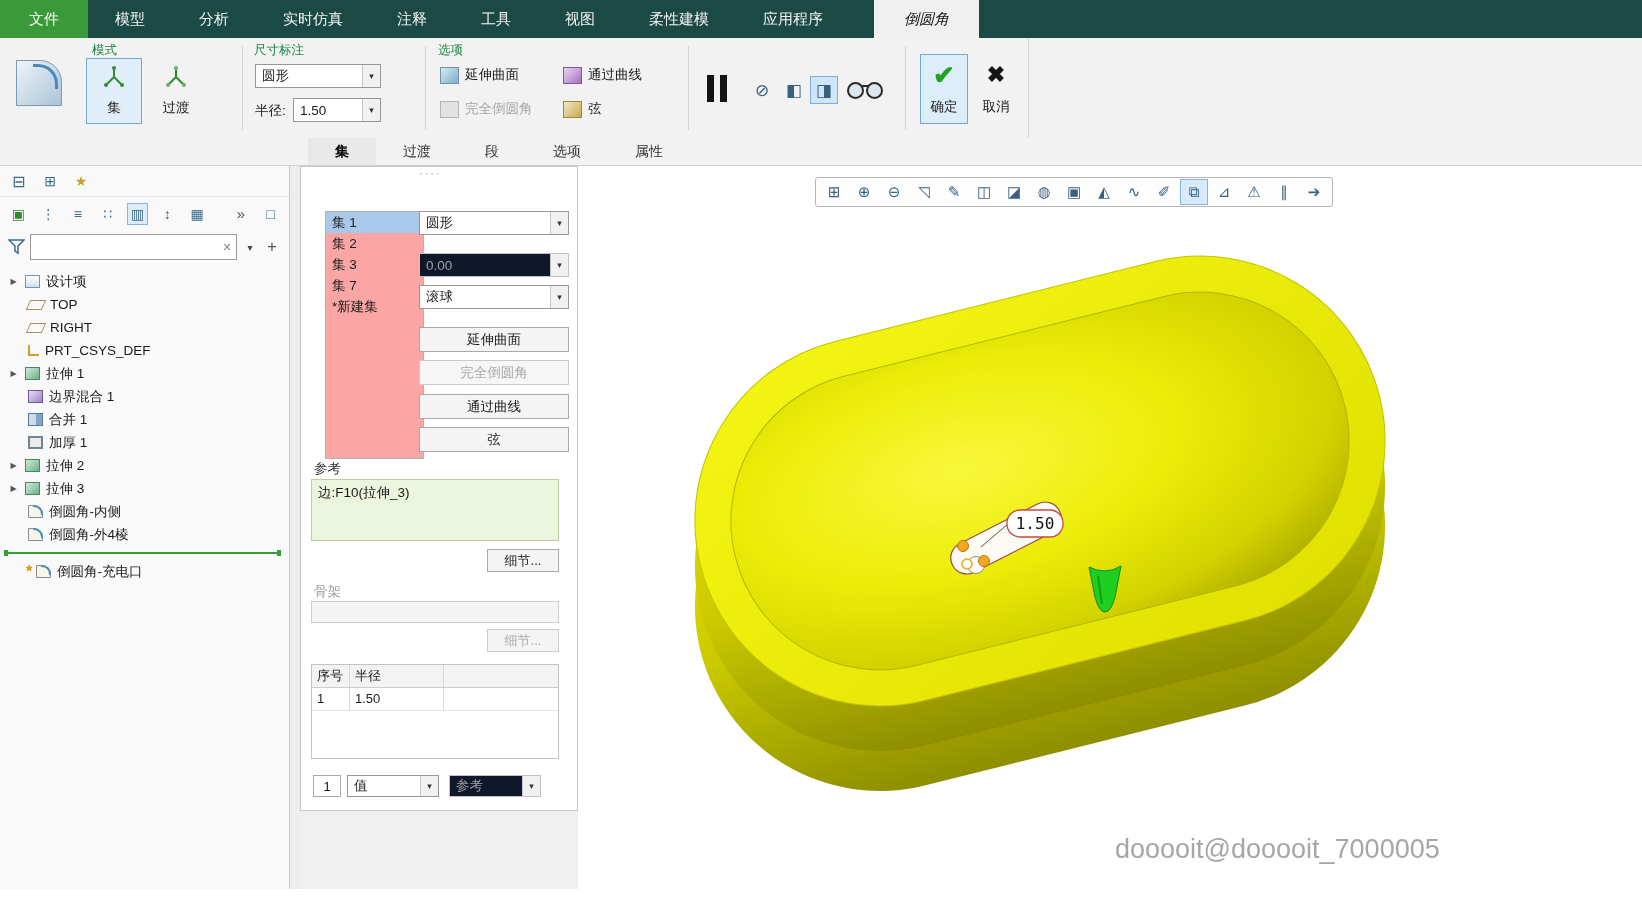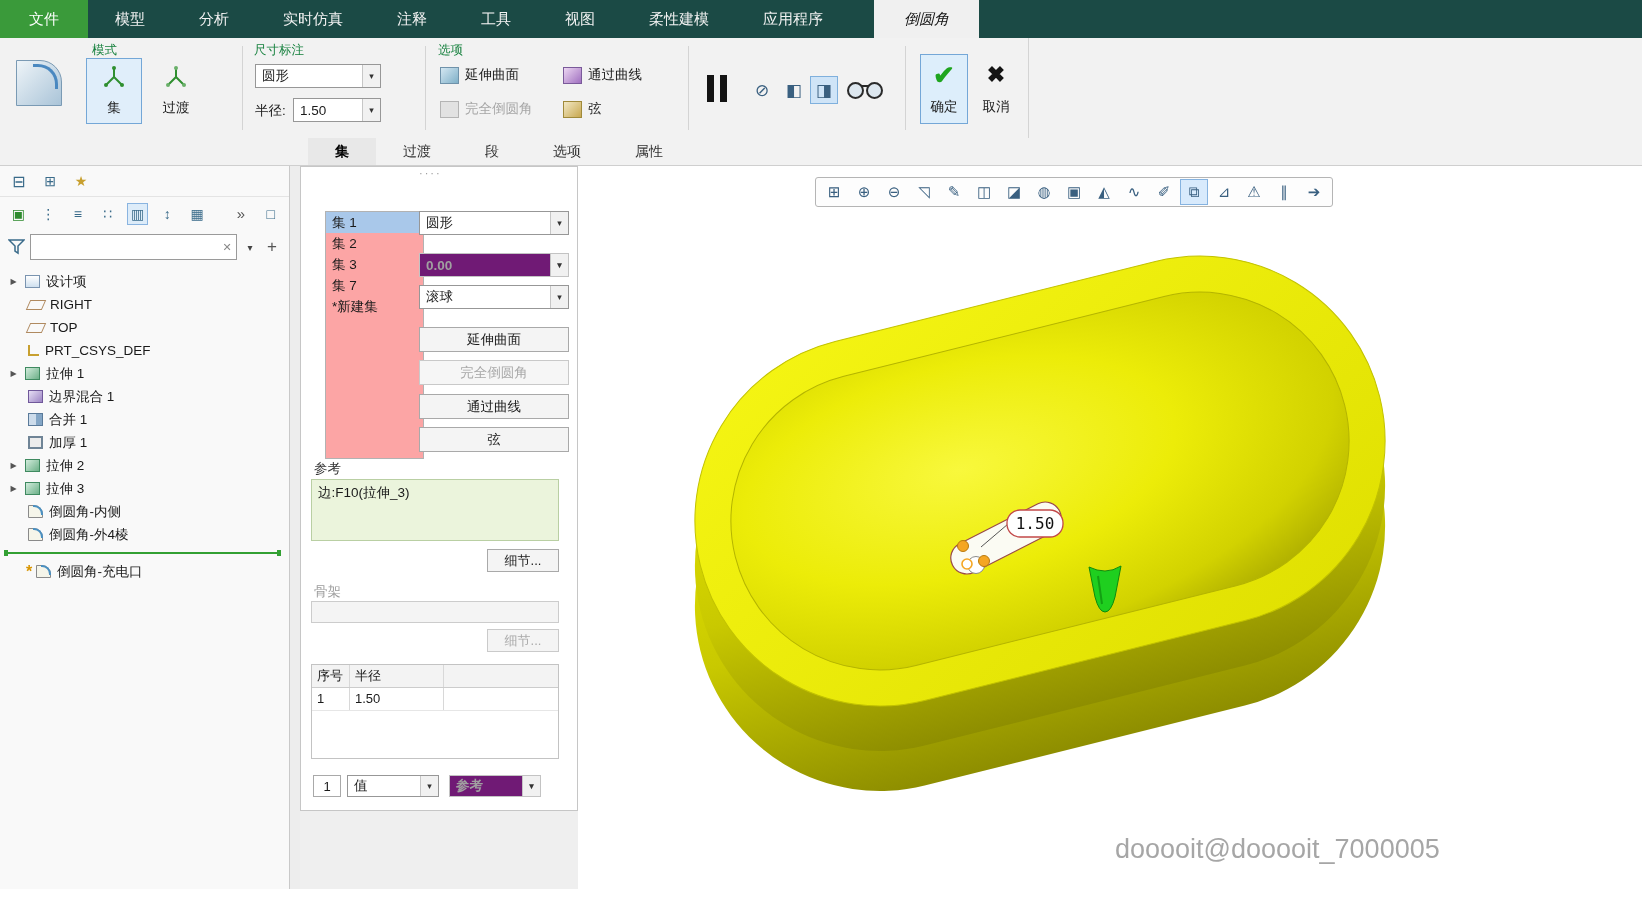--- a/index.html
+++ b/index.html
@@ -20,21 +20,21 @@
      background:linear-gradient(135deg,#eef4f8,#aac4d8);border:1px solid #7a9ab4;border-top-right-radius:22px;}
   .big-feature-icon:after{content:"";position:absolute;top:3px;right:3px;width:22px;height:22px;
      border-top:3px solid #4a88c0;border-right:3px solid #4a88c0;border-top-right-radius:20px;}
   .mode-btn{position:absolute;top:20px;width:56px;height:66px;display:flex;flex-direction:column;align-items:center;
      justify-content:space-between;padding:6px 0;box-sizing:border-box;border:1px solid transparent;font-size:13.5px;}
   .mode-btn.active{background:#e0eefa;border:1px solid #74a7d7;}
   .combo{height:24px;border:1px solid #979797;background:#fff;display:flex;align-items:center;font-size:13.5px;
      padding-left:6px;box-sizing:border-box;}
   .combo .arr{margin-left:auto;width:17px;align-self:stretch;border-left:1px solid #c6c6c6;background:#f1f1f1;
      display:flex;align-items:center;justify-content:center;font-size:9px;color:#333;}
-  .combo.disabled{background:#701a75;color:#a0a0a0;border-color:#c3c3c3;font-weight:bold;}
+  .combo.disabled{background:#0f172a;color:#a0a0a0;border-color:#c3c3c3;}
   .opt-item{position:absolute;display:flex;align-items:center;gap:6px;font-size:13.5px;white-space:nowrap;}
   .oi{width:17px;height:15px;border:1px solid #6f92aa;background:linear-gradient(135deg,#d4e7f2,#7fb0c8);flex:none;}
   .oi.curve{background:linear-gradient(135deg,#ecd6f2,#a070c0);border-color:#7a5a9a;}
   .oi.gray{background:#e2e2e2;border-color:#b4b4b4;}
   .oi.chord{background:linear-gradient(135deg,#f2e8c4,#c8a850);border-color:#a08a3a;}
   .opt-item.disabled{color:#a6a6a6;}
   .pause-btn{position:absolute;left:698px;top:30px;width:38px;height:40px;display:flex;gap:6px;align-items:center;justify-content:center;}
   .pause-btn i{width:7px;height:27px;background:#141414;}
   .rib-ic{position:absolute;top:38px;width:26px;height:26px;display:flex;align-items:center;justify-content:center;
      font-size:17px;color:#3a6080;border:1px solid transparent;}
@@ -278,26 +278,26 @@
 
       <div class="tree-list">
         <div class="titem">
           <span class="texp">▶</span>
           <span class="tic tic-design"></span>
           <span>设计项</span>
         </div>
         <div class="titem">
           <span class="tind"></span>
           <span class="tic tic-plane"></span>
+          <span>TOP</span>
+        </div>
+        <div class="titem">
+          <span class="tind"></span>
+          <span class="tic tic-plane"></span>
           <span>RIGHT</span>
-        </div>
-        <div class="titem">
-          <span class="tind"></span>
-          <span class="tic tic-plane"></span>
-          <span>TOP</span>
         </div>
         <div class="titem">
           <span class="tind"></span>
           <span class="tic tic-csys"></span>
           <span>PRT_CSYS_DEF</span>
         </div>
         <div class="titem">
           <span class="texp">▶</span>
           <span class="tic tic-extrude"></span>
           <span>拉伸 1</span>

